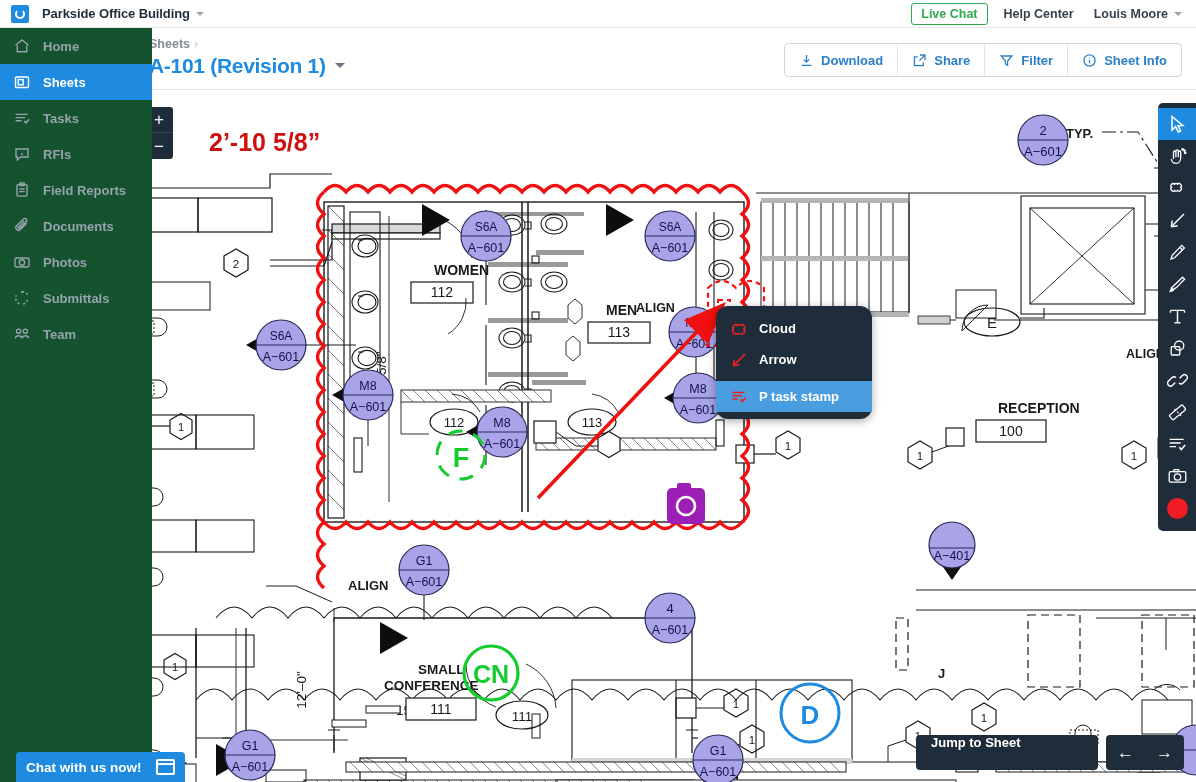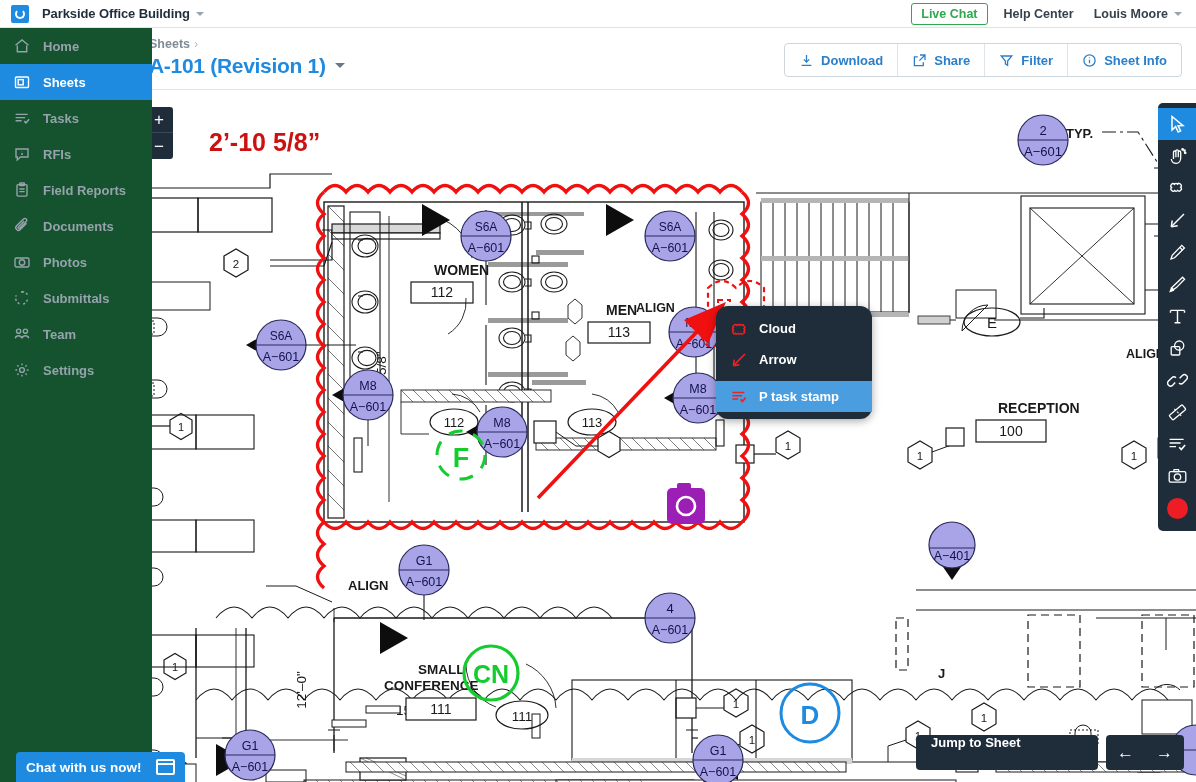--- a/index.html
+++ b/index.html
@@ -278,29 +278,20 @@
       <span class="nav-icon">
         <svg width="18" height="18" viewBox="0 0 18 18" fill="none" stroke="#96a2ad" stroke-width="1.4">
           <circle cx="5.6" cy="6.2" r="2.1"></circle>
             <circle cx="12.4" cy="6.2" r="2.1"></circle>
           <path d="M2.2 13.2a3.6 3.6 0 0 1 6.8 0M9 13.2a3.6 3.6 0 0 1 6.8 0"></path>
         </svg>
       </span>
       <span>Team</span>
     </div>
 
-    <div class="nav-item">
-      <span class="nav-icon">
-        <svg width="18" height="18" viewBox="0 0 18 18" fill="none" stroke="#96a2ad" stroke-width="1.4">
-          <circle cx="9" cy="9" r="2.4"></circle>
-          <path d="M9 2.4v1.8M9 13.8v1.8M2.4 9h1.8M13.8 9h1.8M4.3 4.3l1.3 1.3M12.4 12.4l1.3 1.3M13.7 4.3l-1.3 1.3M5.6 12.4l-1.3 1.3"></path>
-        </svg>
-      </span>
-      <span>Settings</span>
-    </div>
   </div>
 
   <div class="sheet-header">
     <div class="breadcrumb">
       <span>Sheets</span><span class="sep">›</span>
     </div>
     <div class="sheet-title">
       <span>A-101 (Revision 1)</span><span class="sheet-title-caret"></span>
     </div>
 

